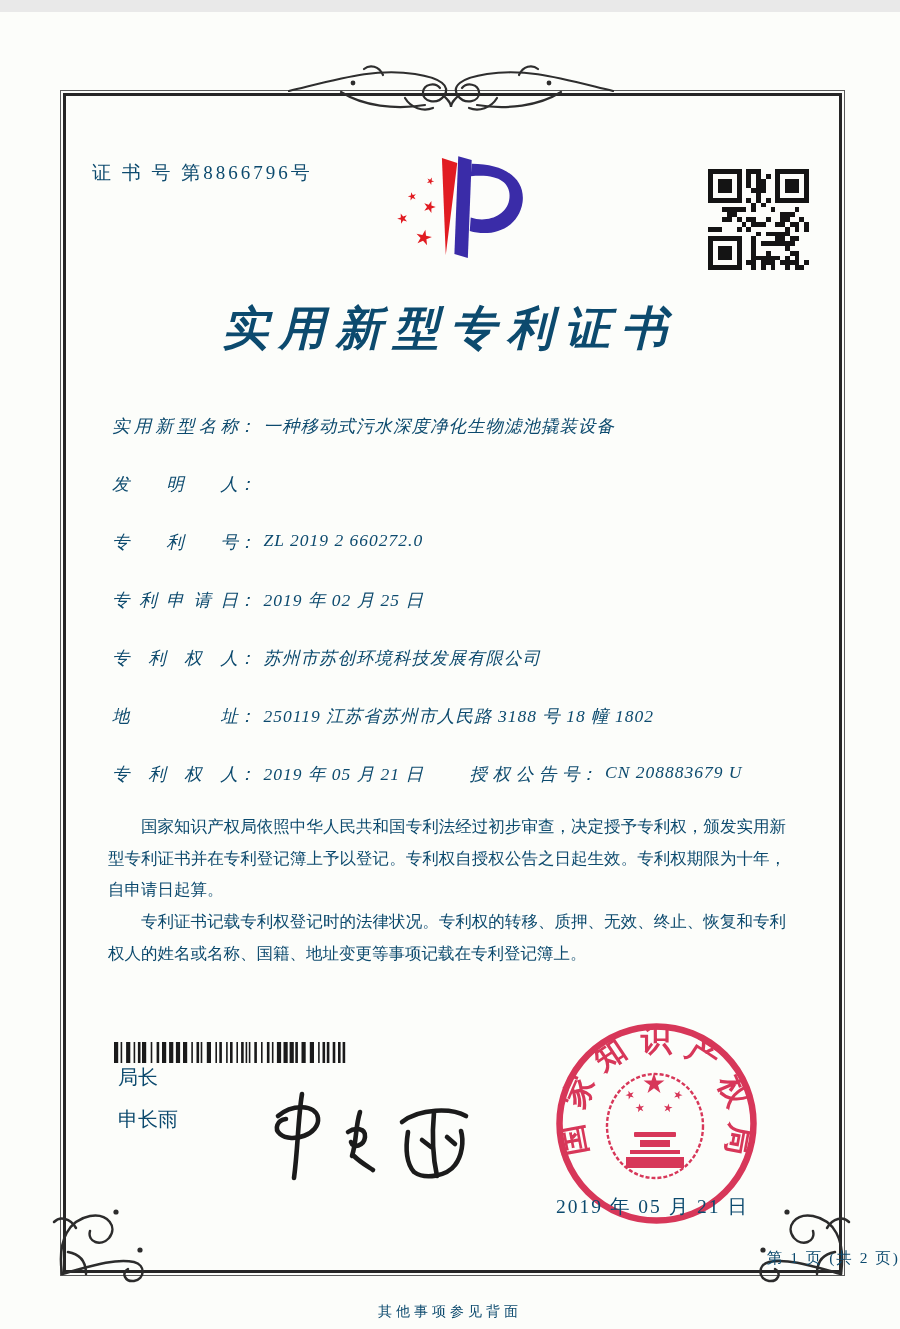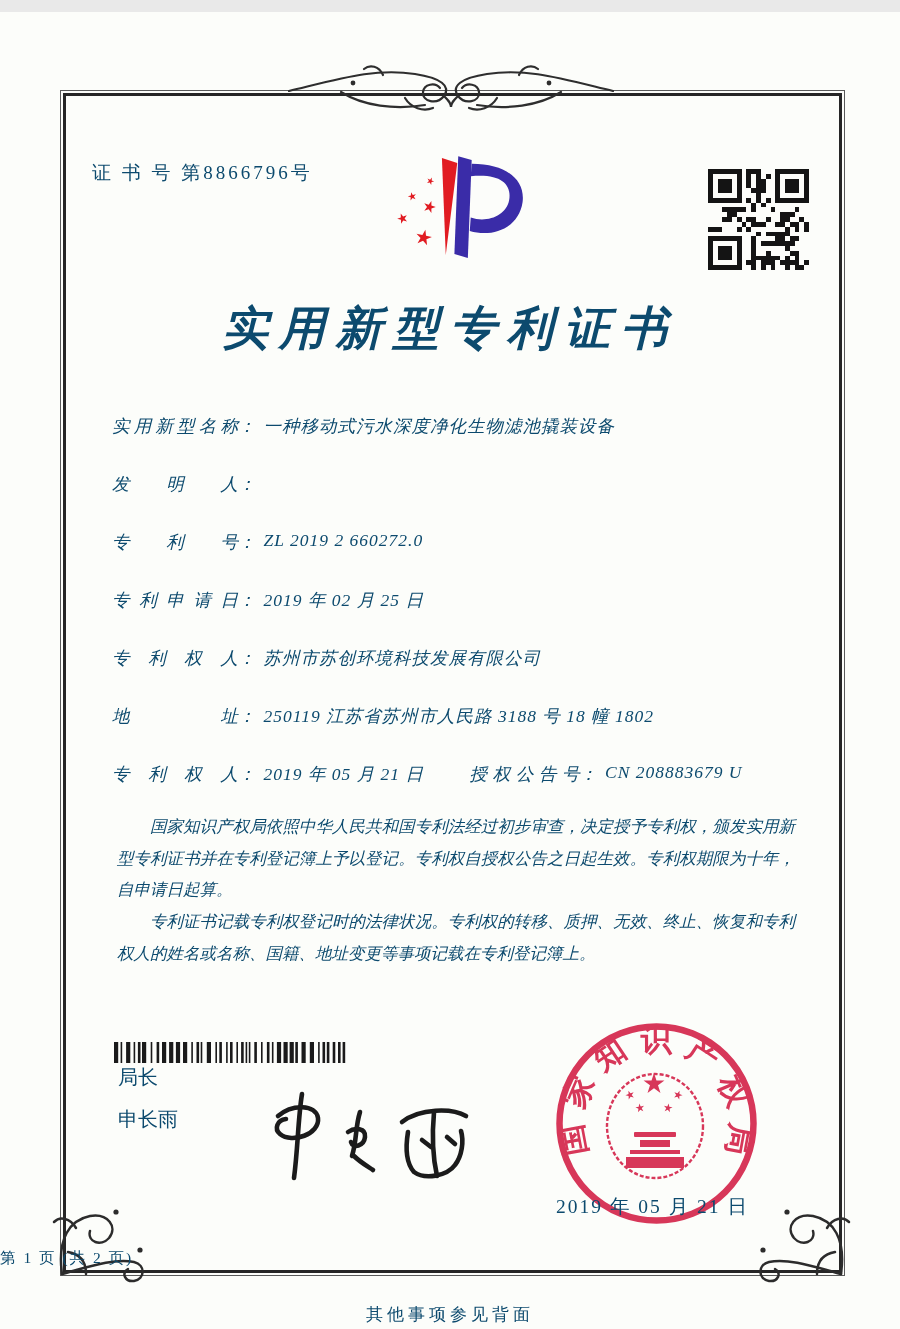--- a/index.html
+++ b/index.html
@@ -12,30 +12,30 @@
   .qr{position:absolute;left:708px;top:157px;width:101px;height:101px;shape-rendering:crispEdges;}
   .title{position:absolute;left:0;top:286px;width:100%;text-align:center;font-size:46px;
          font-weight:bold;letter-spacing:11px;margin:0;font-style:italic;}
   .fields{position:absolute;left:112px;top:402px;width:690px;font-size:17.5px;}
   .frow{height:58px;display:flex;white-space:nowrap;align-items:flex-start;font-style:italic;}
   .flabel{display:inline-block;width:126px;text-align:justify;text-align-last:justify;}
   .flabel2{display:inline-block;width:110px;text-align:justify;text-align-last:justify;}
   .colon{display:inline-block;margin-right:8px;}
   .fvalue{letter-spacing:1px;}
   .gv{display:inline-block;width:206px;}
-  .paras{position:absolute;left:117px;top:799px;width:678px;font-size:16.5px;line-height:1.92;
-         text-align:justify;font-style:italic;}
+  .paras{position:absolute;left:108px;top:799px;width:678px;font-size:16.5px;line-height:1.92;
+         text-align:justify;}
   .paras p{margin:0;text-indent:2em;}
   .barcode{position:absolute;left:114px;top:1030px;width:233px;height:21px;}
   .signer{position:absolute;left:118px;top:1044px;font-size:20px;line-height:2.1;}
   .sig{position:absolute;left:256px;top:1074px;width:232px;height:104px;}
   .seal{position:absolute;left:553px;top:1008px;width:207px;height:207px;opacity:.93;}
   .sealdate{position:absolute;left:556px;top:1181px;font-size:19.5px;letter-spacing:2px;z-index:3;}
-  .pageno{position:absolute;left:0;top:1236px;width:100%;text-align:left;font-size:15.5px;letter-spacing:2px;}
-  .note{position:absolute;left:0;top:1291px;width:100%;text-align:center;font-size:17px;letter-spacing:4px;}
+  .pageno{position:absolute;left:0;top:1236px;width:100%;text-align:right;font-size:15.5px;letter-spacing:2px;}
+  .note{position:absolute;left:0;top:1291px;width:100%;text-align:center;font-size:14px;letter-spacing:4px;}
   .orn-top{position:absolute;left:283px;top:46px;width:336px;height:64px;}
   .fl-bl{position:absolute;left:28px;top:1176px;width:122px;height:112px;}
   .fl-br{position:absolute;left:753px;top:1176px;width:122px;height:112px;transform:scaleX(-1);}
 </style>
 </head>
 <body>
 
 <div class="page">
 
   <div class="frame">

